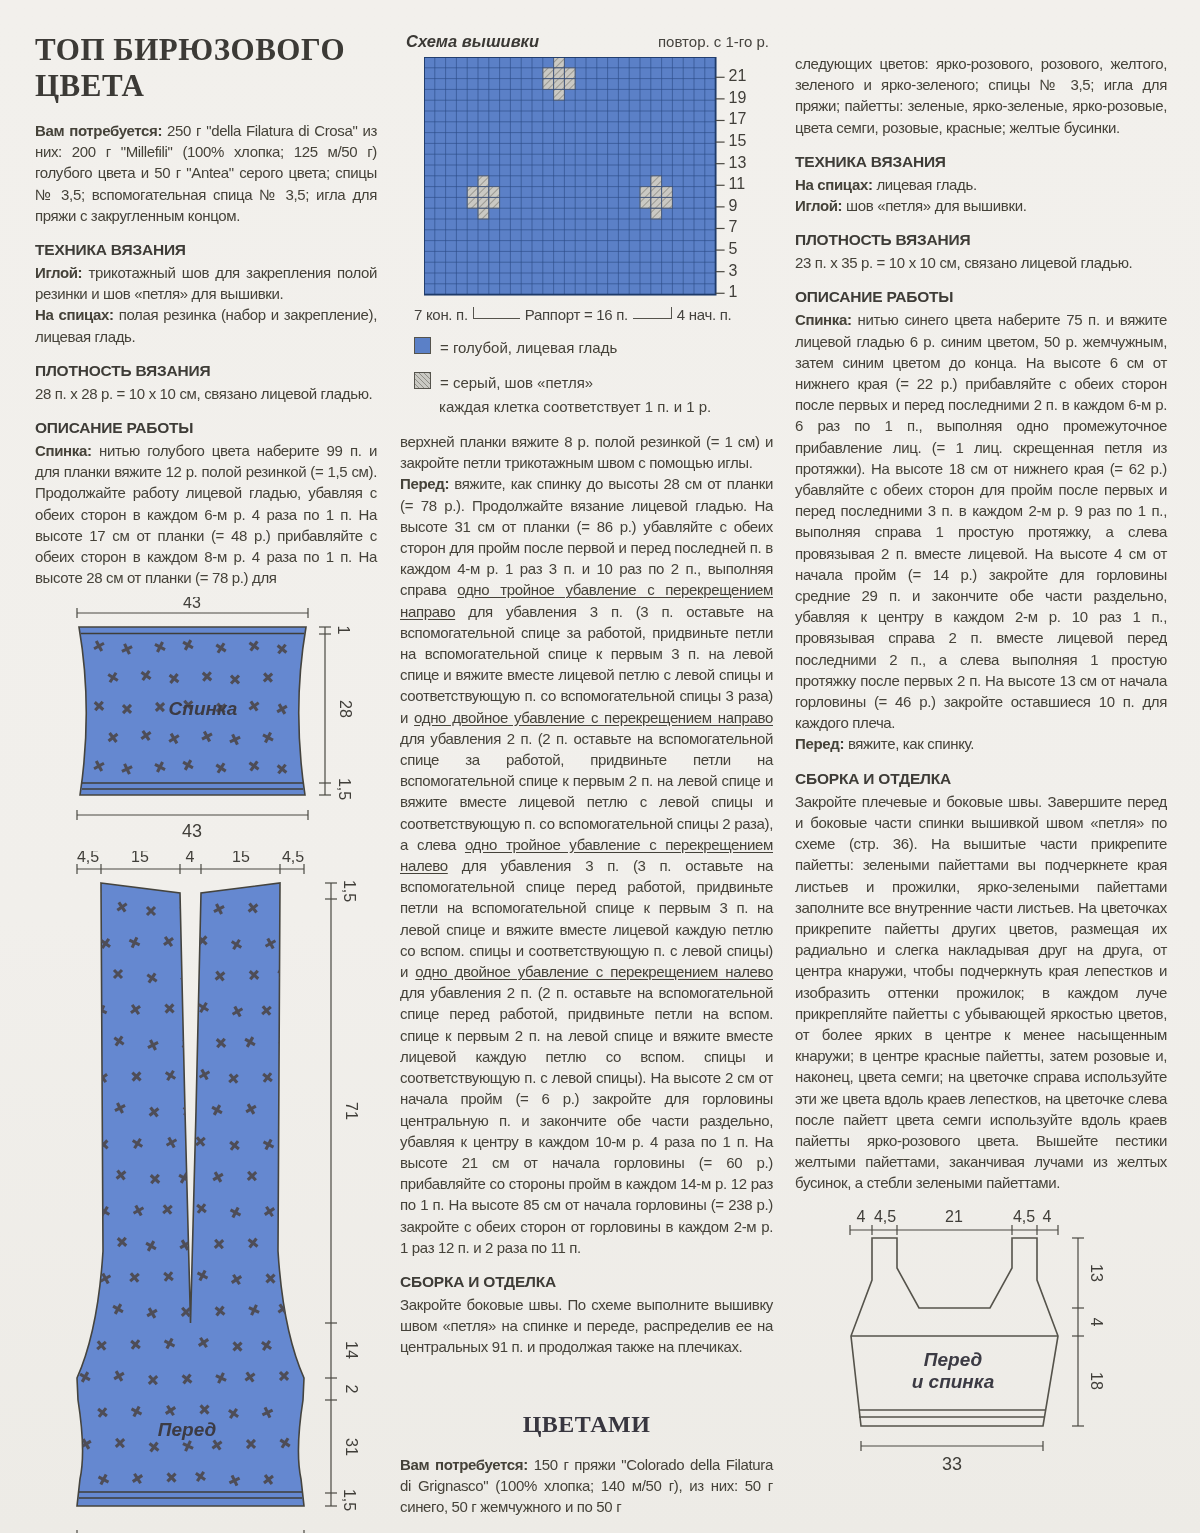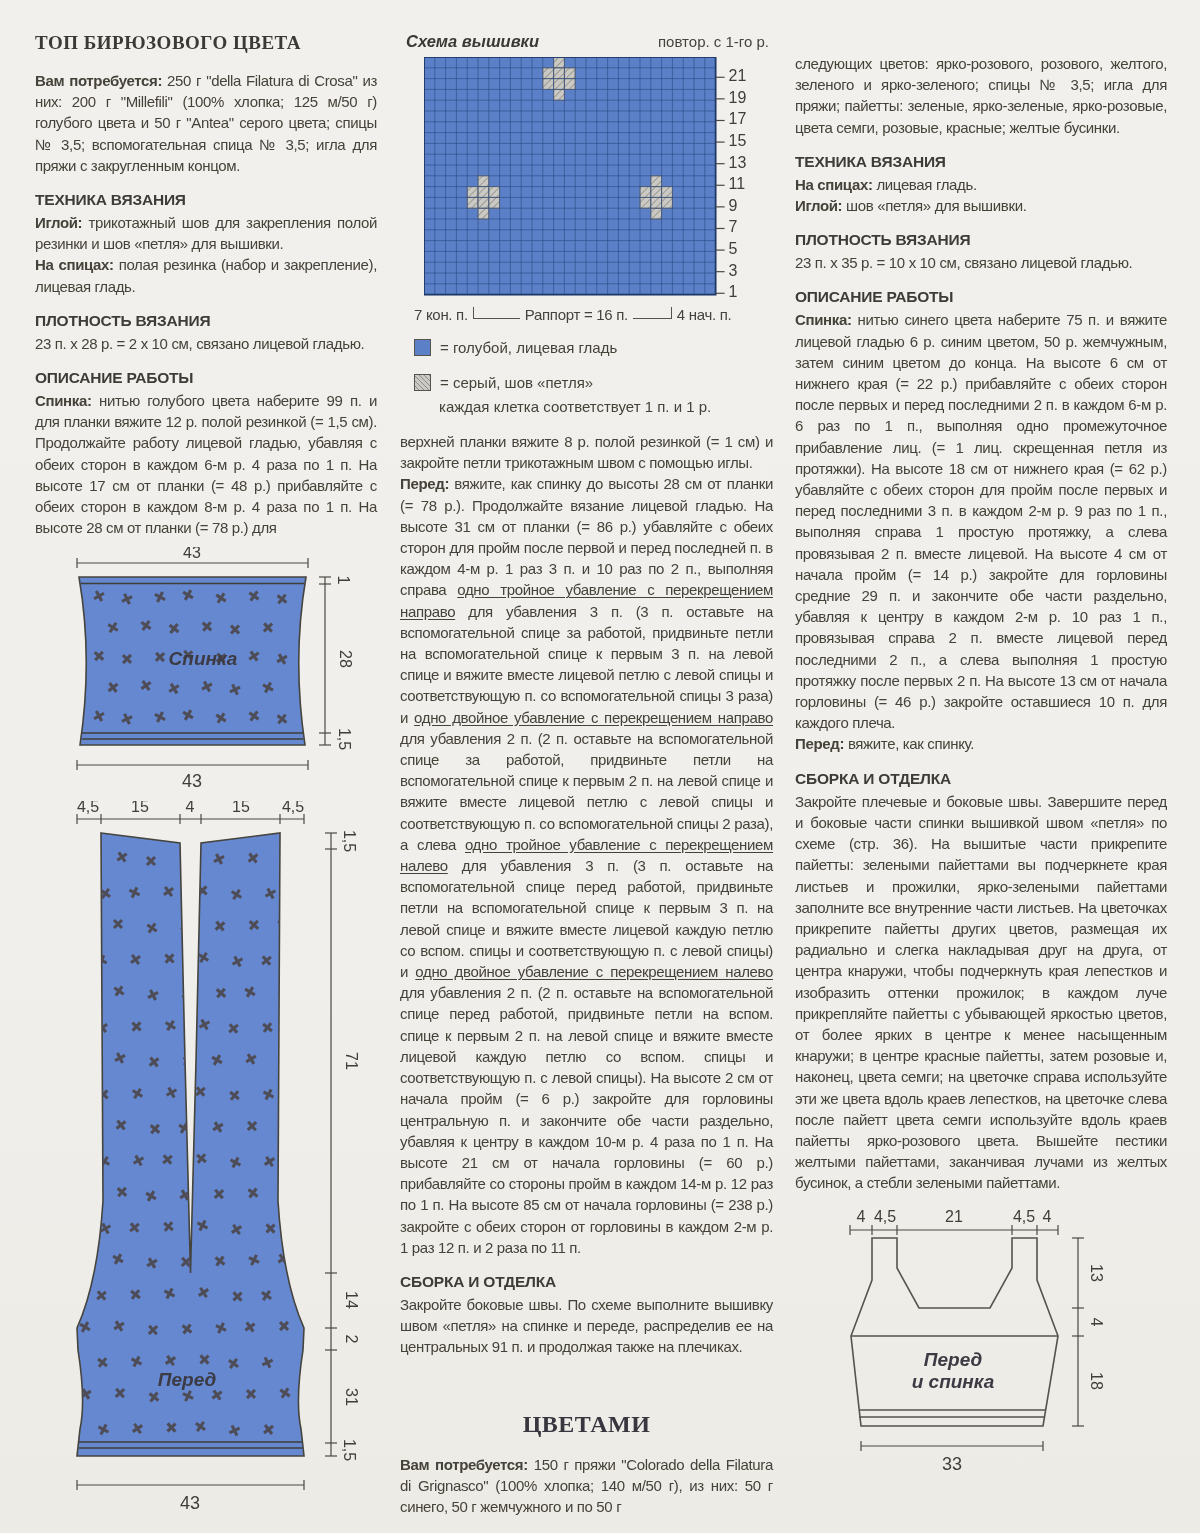--- a/index.html
+++ b/index.html
@@ -7,35 +7,35 @@
         background:linear-gradient(180deg,#f2f0ec 0%,#f1efeb 60%,#edebe6 100%);
         font-family:"Liberation Sans",sans-serif;color:#454239;}
   .col{position:absolute;top:30px;}
   .col-left{left:35px;width:342px;}
   .col-mid{left:400px;width:373px;}
   .col-right{left:795px;width:372px;margin-top:23px;}
   .body-p{font-size:15px;line-height:21.2px;text-align:justify;letter-spacing:-0.35px;margin:0;}
   .body-p .b{font-weight:bold;}
   .body-p .u{text-decoration:underline;text-underline-offset:2px;}
   .sec-h{font-size:15.5px;font-weight:bold;margin:15px 0 3px;letter-spacing:-0.2px;color:#3e3c37;}
-  .main-title{font-family:"Liberation Serif",serif;font-size:19px;font-weight:bold;color:#3c3a36;
+  .main-title{font-family:"Liberation Serif",serif;font-size:31px;font-weight:bold;color:#3c3a36;
               letter-spacing:.5px;margin:2px 0 16px;}
   .second-title{font-family:"Liberation Serif",serif;font-size:24px;font-weight:bold;color:#38363f;
                 text-align:center;line-height:31px;margin:20px 6px 14px;letter-spacing:.5px;}
   .chart-head{display:flex;justify-content:space-between;align-items:baseline;margin:2px 4px 6px 6px;}
   .chart-title{font-size:16.5px;font-weight:bold;font-style:italic;color:#3b3935;}
   .chart-note{font-size:15px;color:#46443f;text-align:right;}
   .chart-wrap{margin-left:24px;}
   .chart-bottom{display:flex;align-items:flex-end;margin:4px 0 0 14px;font-size:15px;color:#45433e;
                 letter-spacing:-0.3px;}
   .brk{display:inline-block;height:11px;width:46px;border-bottom:1.5px solid #55534c;margin:0 5px 4px;}
   .brk-l{border-left:1.5px solid #55534c;}
   .brk-r{border-right:1.5px solid #55534c;width:38px;}
   .legend{margin:12px 0 0 14px;font-size:15px;line-height:21px;}
-  .legend-row{display:flex;align-items:center;margin-bottom:3px;margin-top:14px;}
+  .legend-row{display:flex;align-items:flex-start;margin-bottom:3px;margin-top:14px;}
   .swatch{width:15px;height:15px;border:1px solid #55534c;margin-right:9px;flex:0 0 auto;}
   .swatch-blue{background:#5b80c7;}
   .swatch-hatch{background:repeating-linear-gradient(45deg,#cac9c3 0 2.5px,#8e8d86 2.5px 3.5px);}
   .legend-note{margin-left:25px;}
   figure{margin:0;}
   .fig{position:relative;}
   svg .dim{font-size:16px;fill:#403e39;font-family:"Liberation Sans",sans-serif;}
   svg .figlabel{font-size:19px;font-style:italic;font-weight:bold;fill:#3c3b44;font-family:"Liberation Sans",sans-serif;}
   .mid-flow > .body-p{margin-top:0;}
 </style>
@@ -56,21 +56,21 @@
     </defs>
   </svg>
 
   <div class="col col-left">
     <h1 class="main-title">ТОП БИРЮЗОВОГО ЦВЕТА</h1>
     <p class="body-p"><span class="b">Вам потребуется: </span><span>250 г "della Filatura di Crosa" из них: 200 г "Millefili" (100% хлопка; 125 м/50 г) голубого цвета и 50 г "Antea" серого цвета; спицы № 3,5; вспомогательная спица № 3,5; игла для пряжи с закругленным концом.</span></p>
     <h2 class="sec-h">ТЕХНИКА ВЯЗАНИЯ</h2>
     <p class="body-p"><span class="b">Иглой: </span><span>трикотажный шов для закрепления полой резинки и шов «петля» для вышивки.</span></p>
     <p class="body-p"><span class="b">На спицах: </span><span>полая резинка (набор и закрепление), лицевая гладь.</span></p>
     <h2 class="sec-h">ПЛОТНОСТЬ ВЯЗАНИЯ</h2>
-    <p class="body-p"><span>23 п. х 28 р. = 2 х 10 см, связано лицевой гладью.</span></p>
+    <p class="body-p"><span>28 п. х 28 р. = 10 х 10 см, связано лицевой гладью.</span></p>
     <h2 class="sec-h">ОПИСАНИЕ РАБОТЫ</h2>
     <p class="body-p"><span class="b">Спинка: </span><span>нитью голубого цвета наберите 99 п. и для планки вяжите 12 р. полой резинкой (= 1,5 см). Продолжайте работу лицевой гладью, убавляя с обеих сторон в каждом 6-м р. 4 раза по 1 п. На высоте 17 см от планки (= 48 р.) прибавляйте с обеих сторон в каждом 8-м р. 4 раза по 1 п. На высоте 28 см от планки (= 78 р.) для</span></p>
 
     <figure class="fig" style="margin-top:9px">
       <svg id="fig-spinka-svg" width="342" height="244" viewBox="0 0 342 244">
         <defs>
             <clipPath id="clip-spinka">
               <use href="#spinka-shape"></use>
             </clipPath>
           </defs>

